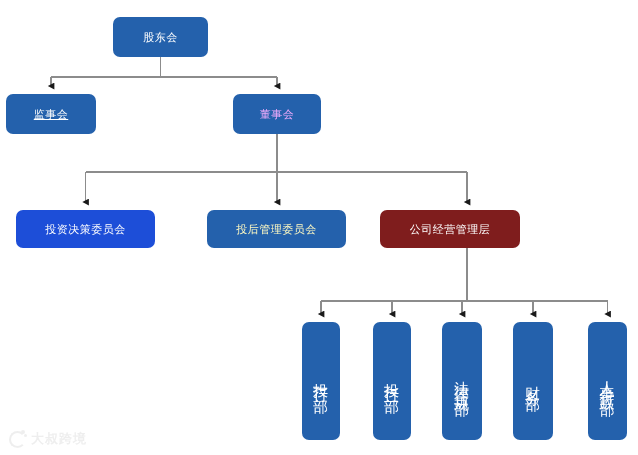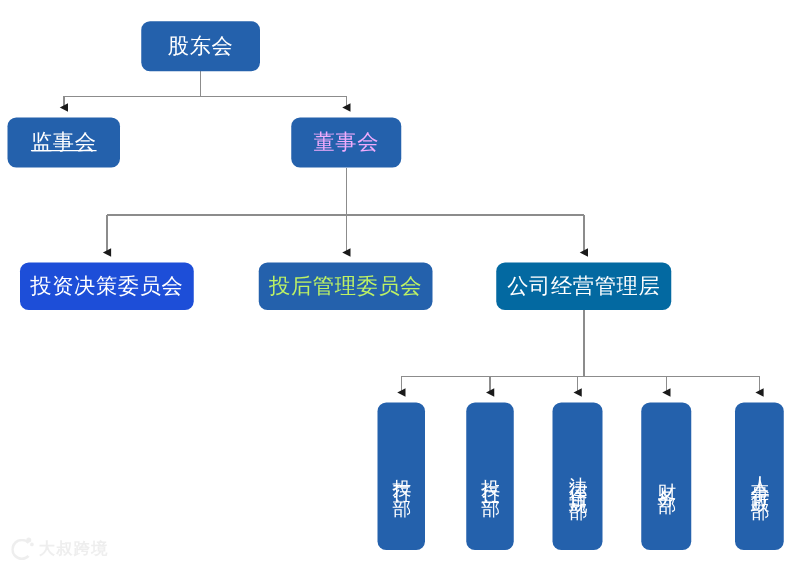--- a/index.html
+++ b/index.html
@@ -32,21 +32,21 @@
     color: #ffffff;
     display: flex;
     align-items: center;
     justify-content: center;
     text-align: center;
     letter-spacing: 0.5px;
     line-height: 1.28;
     z-index: 2;
   }
   .node.horizontal {
-    font-size: 17px;
+    font-size: 11px;
     padding: 0 9px;
   }
   .node.vertical {
     writing-mode: vertical-rl;
     text-orientation: upright;
     font-size: 15px;
     letter-spacing: 5px;
     padding: 8px 0;
   }
   .node-label {
@@ -149,25 +149,25 @@
   </div>
 
   <div class="node horizontal" style="left: 233px; top: 94px; width: 88px; height: 40px; background: rgb(36, 97, 172); color: #f0abfc;">
     <span class="node-label">董事会</span>
   </div>
 
   <div class="node horizontal" style="left: 16px; top: 210px; width: 139px; height: 38px; background: #1d4ed8; color: rgb(255, 255, 255);">
     <span class="node-label">投资决策委员会</span>
   </div>
 
-  <div class="node horizontal" style="left: 207px; top: 210px; width: 139px; height: 38px; background: rgb(36, 97, 172); color: #bef264;">
+  <div class="node horizontal" style="left: 207px; top: 210px; width: 139px; height: 38px; background: rgb(36, 97, 172); color: #fef9c3;">
     <span class="node-label">投后管理委员会</span>
   </div>
 
-  <div class="node horizontal" style="left: 397px; top: 210px; width: 140px; height: 38px; background: #0369a1; color: rgb(255, 255, 255);">
+  <div class="node horizontal" style="left: 380px; top: 210px; width: 140px; height: 38px; background: #7f1d1d; color: rgb(255, 255, 255);">
     <span class="node-label">公司经营管理层</span>
   </div>
 
   <div class="node vertical" style="left: 302px; top: 322px; width: 38px; height: 118px; background: rgb(36, 97, 172); color: rgb(255, 255, 255);">
     <span class="node-label">投行一部</span>
   </div>
 
   <div class="node vertical" style="left: 373px; top: 322px; width: 38px; height: 118px; background: rgb(36, 97, 172); color: rgb(255, 255, 255);">
     <span class="node-label">投行二部</span>
   </div>

